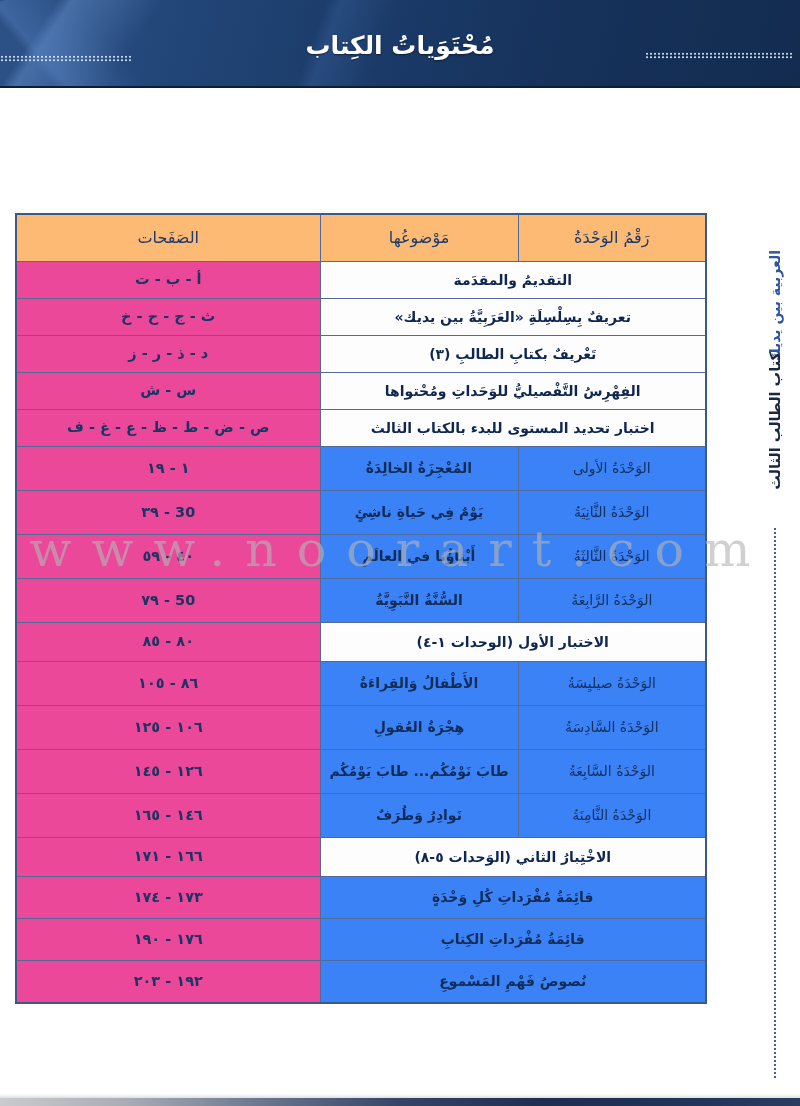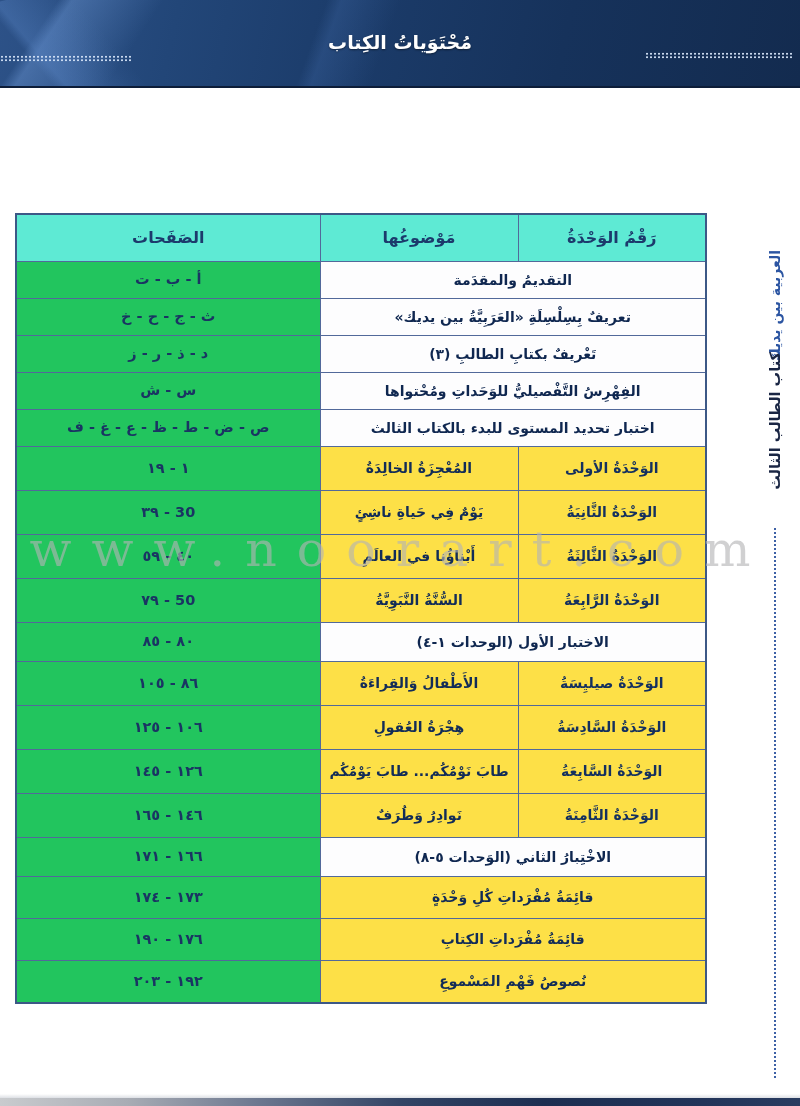--- a/index.html
+++ b/index.html
@@ -34,21 +34,21 @@
   }
   .dots{
     position:absolute;height:7px;
     background-image:radial-gradient(circle,rgba(214,228,248,.92) 1px,rgba(214,228,248,0) 1.35px);
     background-size:4px 3.5px;
   }
   .dots-left{left:0;top:55px;width:131px;}
   .dots-right{left:645px;top:52px;width:148px;}
   .banner-title{
     position:absolute;left:0;top:31px;width:100%;margin:0;
-    text-align:center;color:#ffffff;font-size:19px;font-weight:bold;
+    text-align:center;color:#ffffff;font-size:25px;font-weight:bold;
     text-shadow:0 1px 2px rgba(0,0,0,.45);
   }
 
   
   .page-title{
     position:absolute;left:385px;top:161px;width:220px;margin:0;
     text-align:center;color:#24509c;font-size:25px;font-weight:bold;
     line-height:1.5;
   }
 
@@ -61,27 +61,27 @@
   }
   table.toc col.c-unit{width:188px;}
   table.toc col.c-topic{width:198px;}
   table.toc col.c-pages{width:304px;}
   table.toc th,table.toc td{
     border:1.5px solid #52699a;
     text-align:center;vertical-align:middle;
     padding:0 4px;line-height:1.35;
   }
   table.toc th{
-    height:46px;background:#5eead4;
-    color:#1c3a6c;font-size:16px;font-weight:bold;
-  }
-  td.tint{background:#fde047;}
-  td.unit{color:#14305f;font-size:14px;font-weight:bold;}
+    height:46px;background:#fdba74;
+    color:#1c3a6c;font-size:16px;font-weight:normal;
+  }
+  td.tint{background:#3b82f6;}
+  td.unit{color:#14305f;font-size:14px;font-weight:normal;}
   td.topic{color:#122c58;font-size:14px;font-weight:bold;}
-  td.pages{color:#1a3463;font-size:14.5px;font-weight:bold;background:#22c55e;}
+  td.pages{color:#1a3463;font-size:14.5px;font-weight:bold;background:#ec4899;}
   tr.r-intro td{height:36px;}
   tr.r-unit td{height:43px;}
   tr.r-exam td{height:38px;}
   tr.r-list td{height:41px;}
   tr.r-intro td.topic,tr.r-exam td.topic{color:#0f2750;margin-top:16px;}
 
   
   .watermark{
     position:absolute;left:0;top:521px;width:100%;
     text-align:center;white-space:nowrap;

